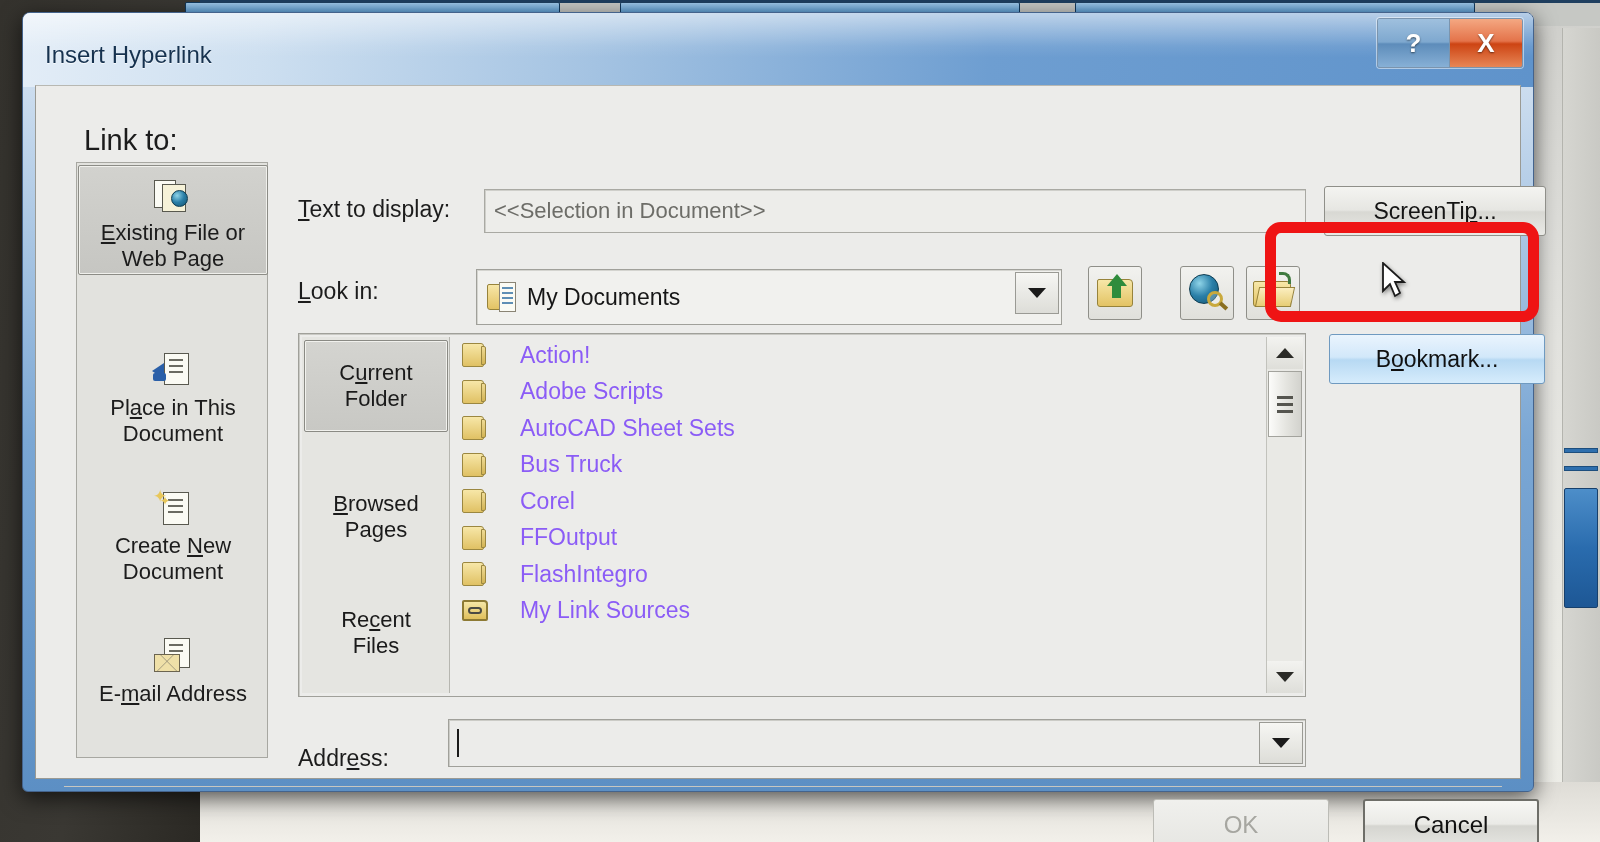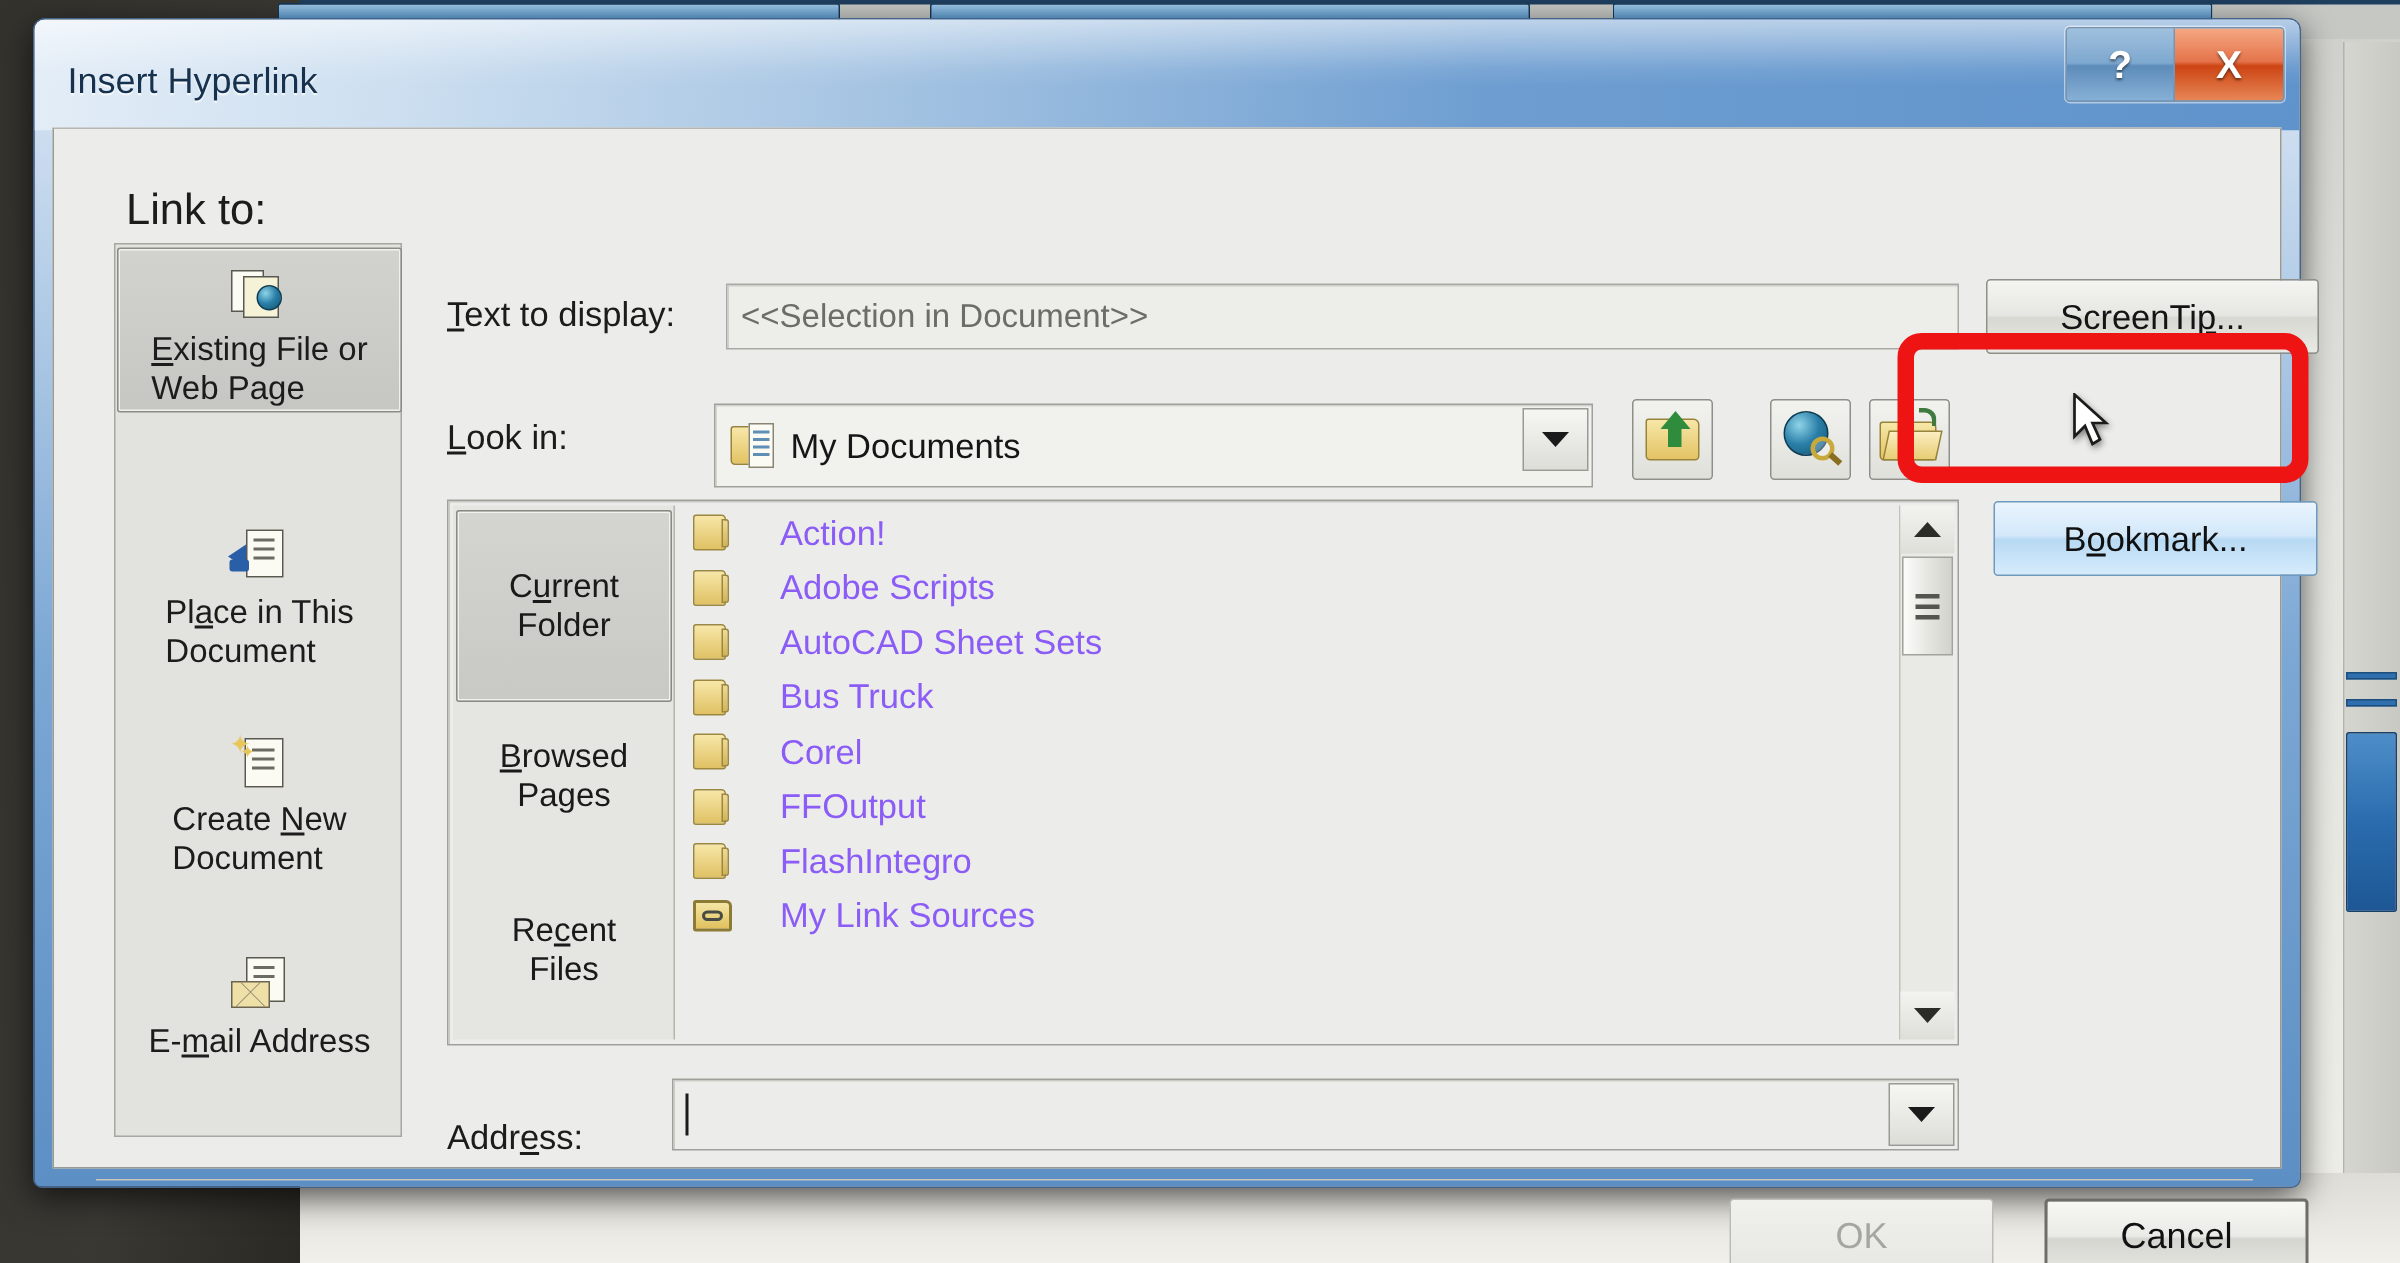--- a/index.html
+++ b/index.html
@@ -117,21 +117,21 @@
   
   .sidebar {
     position: absolute; left: 40px; top: 76px; width: 192px; height: 596px;
     background: #e2e2de;
     border: 1px solid #a7a7a1;
   }
   .side-item {
     position: absolute; left: 1px; width: 190px;
     display: flex; flex-direction: column; align-items: center;
     font-size: 22px; color: #1c1c1c; line-height: 1.18;
-    text-align: left; cursor: pointer;
+    text-align: center; cursor: pointer;
   }
   .side-item.selected {
     background: linear-gradient(180deg, #d2d2ce, #c6c6c2);
     border: 1px solid #8c8c86;
     box-shadow: inset 0 0 0 1px #f0f0ec;
     border-radius: 2px;
   }
   .si1 { top: 2px; height: 110px; padding-top: 10px; }
   .si2 { top: 182px; height: 110px; padding-top: 6px; }
   .si3 { top: 320px; height: 110px; padding-top: 6px; }
@@ -235,21 +235,21 @@
     display: flex; align-items: center; justify-content: center;
     text-align: center; font-size: 22px; color: #1a1a1a;
     line-height: 1.2; cursor: pointer;
   }
   .tab-item.selected {
     background: linear-gradient(180deg, #d4d4d0, #c8c8c4);
     border: 1px solid #8a8a84;
     box-shadow: inset 0 0 0 1px #f1f1ed;
     border-radius: 2px;
   }
-  .tab1 { top: 3px; height: 128px; }
+  .tab1 { top: 3px; height: 92px; }
   .tab2 { top: 140px; height: 80px; }
   .tab3 { top: 256px; height: 80px; }
 
   .files {
     position: absolute; left: 155px; top: 3px; right: 40px; bottom: 3px;
     overflow: hidden;
   }
   .file-row {
     height: 36.5px; display: flex; align-items: center;
     padding-left: 6px; cursor: pointer;

